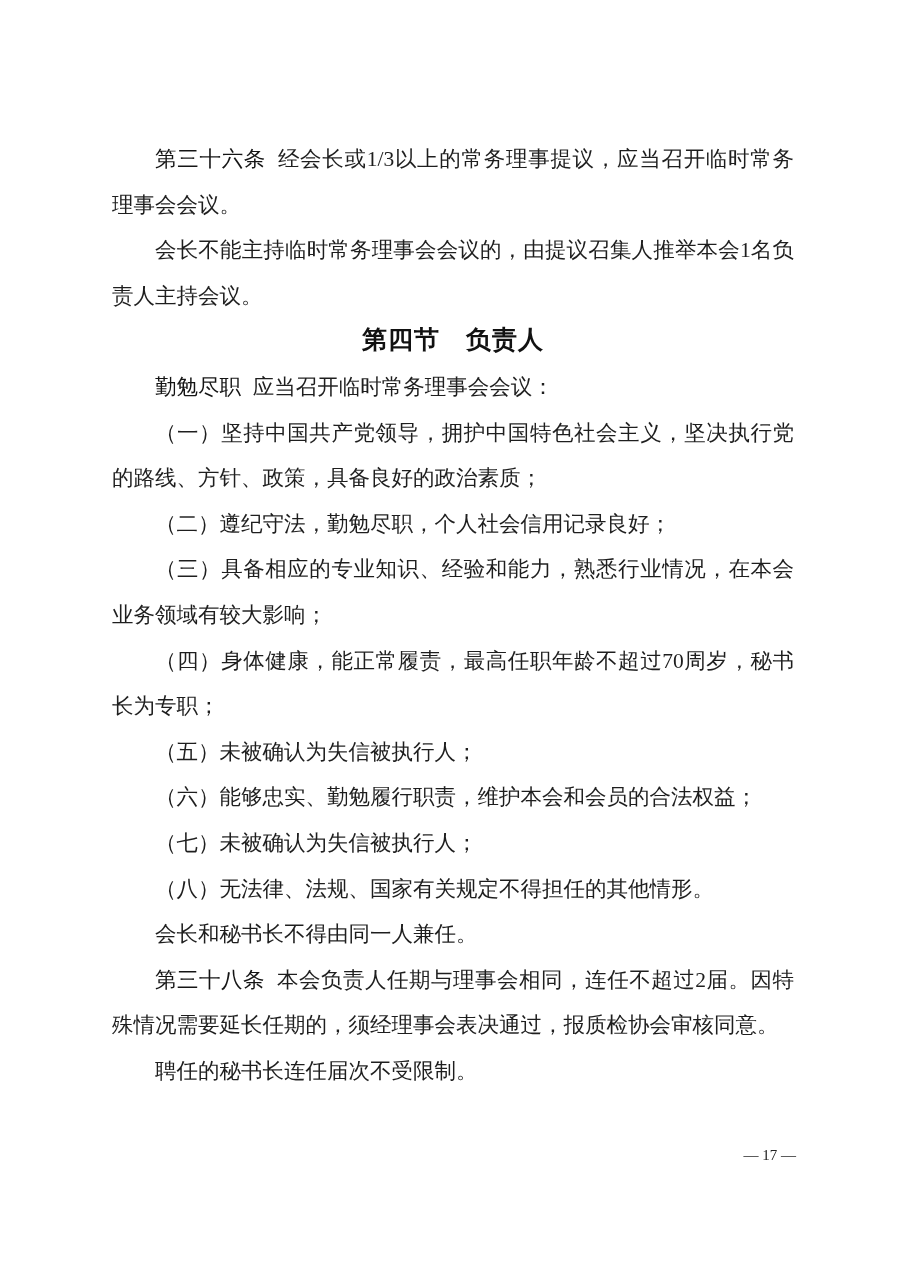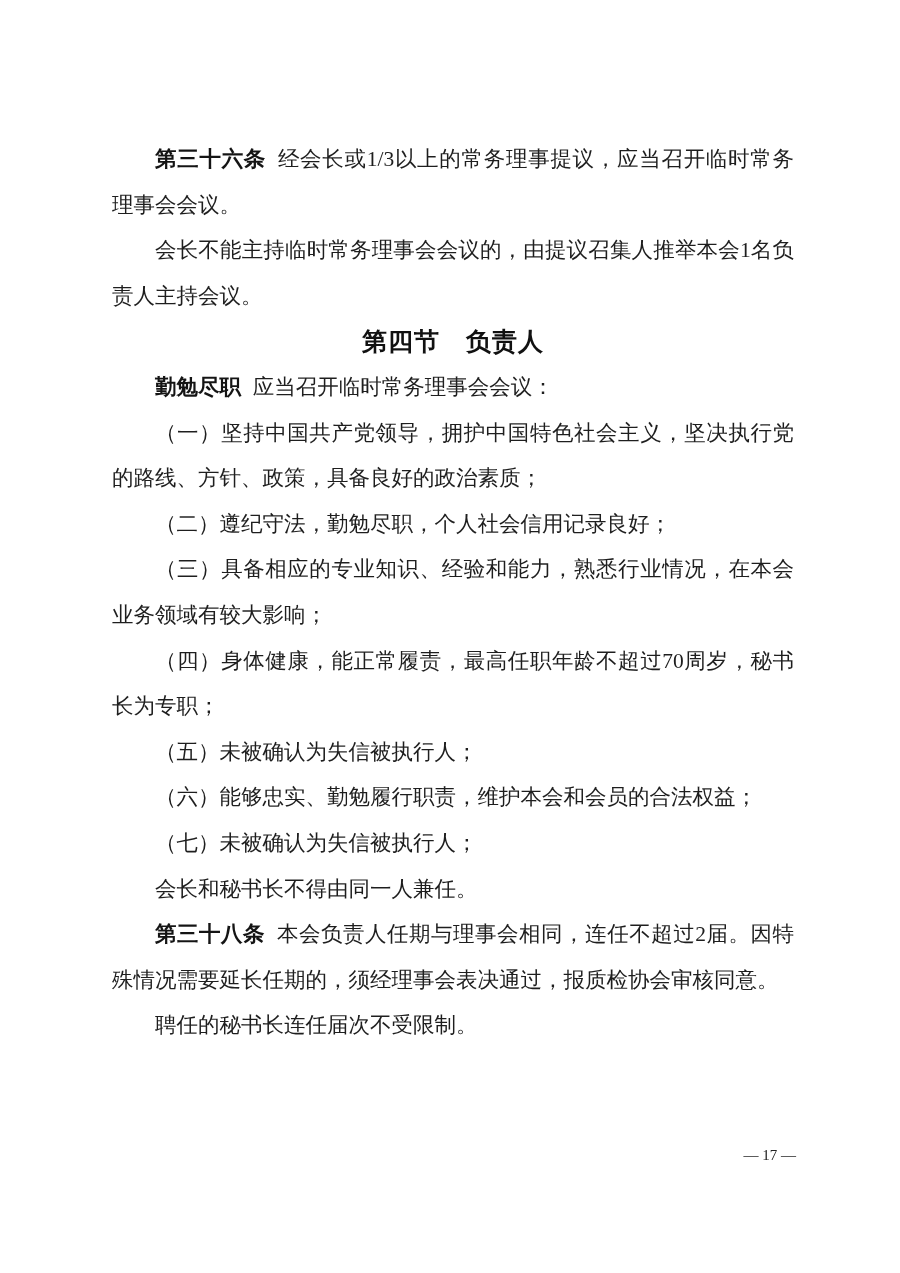--- a/index.html
+++ b/index.html
@@ -25,33 +25,33 @@
     margin: 0;
     font-size: 21.5px;
     line-height: 45.6px;
     color: #1e1e1e;
     text-align: justify;
     text-indent: 2em;
     font-weight: normal;
     word-break: break-all;
   }
   .article-label {
-    font-weight: bold;
+    font-weight: normal;
     margin-right: 0.55em;
     color: #141414;
   }
   .section-heading {
     margin: 0;
     font-size: 25px;
     line-height: 45.6px;
     text-align: center;
     text-indent: 0;
     font-weight: bold;
     color: #111111;
-    font-family: Liberation Sans, sans-serif;
+    font-family: Liberation Mono, monospace;
     letter-spacing: 1px;
   }
   .page-number {
     position: absolute;
     top: 1142px;
     right: 104px;
     font-size: 15px;
     line-height: 26px;
     color: #222222;
     font-family: "Liberation Serif", serif;
@@ -79,20 +79,21 @@
     <p class="para"><span>（三）具备相应的专业知识、经验和能力，熟悉行业情况，在本会业务领域有较大影响；</span></p>
 
     <p class="para"><span>（四）身体健康，能正常履责，最高任职年龄不超过70周岁，秘书长为专职；</span></p>
 
     <p class="para"><span>（五）未被确认为失信被执行人；</span></p>
 
     <p class="para"><span>（六）能够忠实、勤勉履行职责，维护本会和会员的合法权益；</span></p>
 
     <p class="para"><span>（七）未被确认为失信被执行人；</span></p>
 
+    <p class="para"><span>（八）无法律、法规、国家有关规定不得担任的其他情形。</span></p>
 
     <p class="para"><span>会长和秘书长不得由同一人兼任。</span></p>
 
     <p class="para"><b class="article-label">第三十八条</b><span>本会负责人任期与理事会相同，连任不超过2届。因特殊情况需要延长任期的，须经理事会表决通过，报质检协会审核同意。</span></p>
 
     <p class="para"><span>聘任的秘书长连任届次不受限制。</span></p>
 
 
   </div>
 

